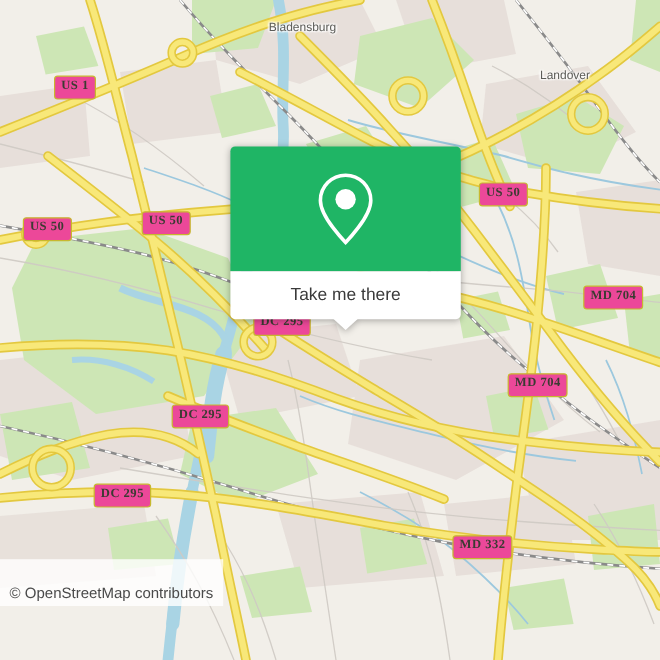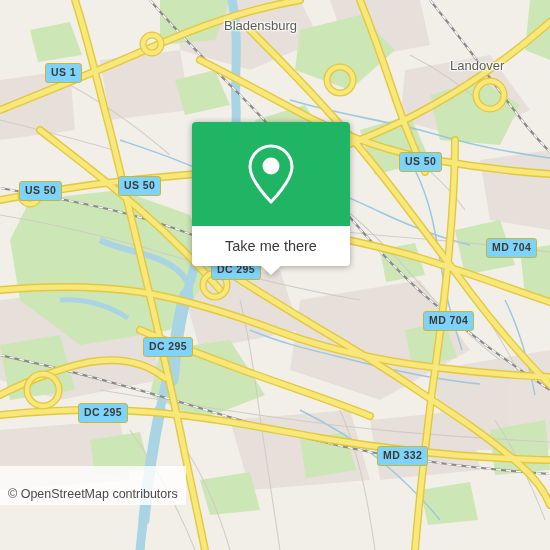--- a/index.html
+++ b/index.html
@@ -22,54 +22,54 @@
   #map {
     position: absolute;
     inset: 0;
     background: #F2EFE9;
   }
   #map-svg { display: block; width: 550px; height: 550px; }
 
   
   .shield {
     position: absolute;
-    background: #7dd3fc;
+    background: #ec4899;
     border: 1.5px solid #C7B82F;
     border-radius: 3px;
     color: #3B3B32;
     font-size: 10.5px;
     font-weight: bold;
     letter-spacing: 0.4px;
     line-height: 1;
     padding: 3px 5px 4px 5px;
     white-space: nowrap;
-    font-family: Liberation Sans, sans-serif;
+    font-family: Liberation Serif, serif;
     box-sizing: border-box;
   }
 
   
   .place-label {
     position: absolute;
     color: #5c5c58;
-    font-size: 13px;
+    font-size: 10px;
     font-family: "Liberation Sans", sans-serif;
     white-space: nowrap;
     text-shadow:
        1px  1px 1.5px rgba(255,255,255,0.95),
       -1px  1px 1.5px rgba(255,255,255,0.95),
        1px -1px 1.5px rgba(255,255,255,0.95),
       -1px -1px 1.5px rgba(255,255,255,0.95);
   }
 
   
   #popup {
     position: absolute;
     left: 192px;
     top: 122px;
-    width: 158px;
+    width: 192px;
     z-index: 40;
     filter: drop-shadow(0 1px 3px rgba(0,0,0,0.33));
   }
   #popup-green {
     background: #1FB565;
     height: 104px;
     border-radius: 4px 4px 0 0;
     display: flex;
     align-items: center;
     justify-content: center;

